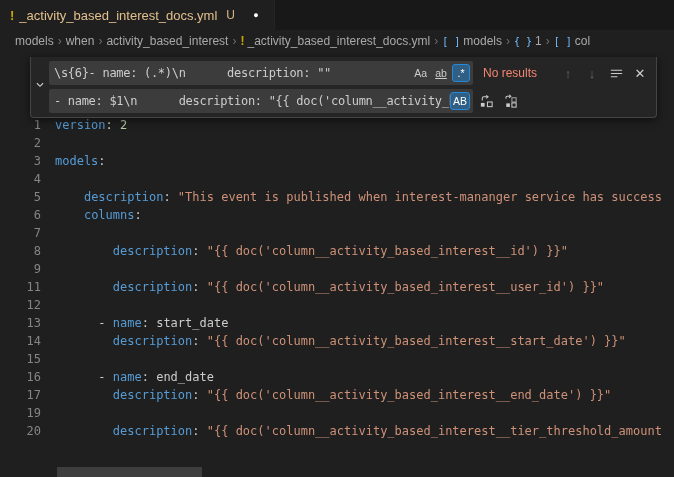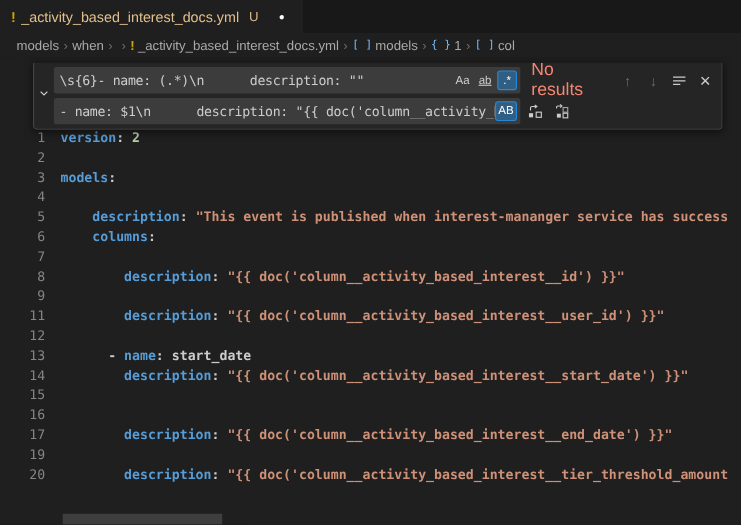--- a/index.html
+++ b/index.html
@@ -39,32 +39,32 @@
   .fw-input { width: 424px; height: 24px; background: #3c3c3c; border-radius: 2px;
               display: flex; align-items: center; padding: 0 3px 0 5px; overflow: hidden; flex: 0 0 auto; }
   .fw-text { flex: 1; font-family: "DejaVu Sans Mono", monospace; font-size: 12px;
              letter-spacing: -0.3px; color: #cccccc; white-space: pre; overflow: hidden; }
   .fw-opts { display: flex; align-items: flex-start; gap: 2px; flex: 0 0 auto; }
   .opt { min-width: 18px; height: 18px; padding: 0 2px; border: 1px solid transparent; border-radius: 3px;
          display: flex; align-items: center; justify-content: center; font-size: 10.5px;
          color: #cccccc; cursor: pointer; }
   .opt.underlined { text-decoration: underline; }
   .opt.active { background: rgba(36,137,219,0.45); border-color: #2488db; color: #ffffff; }
-  .fw-results { color: #f48771; font-size: 16px; margin: 0 4px 0 10px; min-width: 68px; }
+  .fw-results { color: #f48771; font-size: 12px; margin: 0 4px 0 10px; min-width: 68px; }
   .fw-btn { width: 22px; height: 22px; margin-left: 2px; border-radius: 4px; display: flex;
             align-items: center; justify-content: center; color: #cccccc; font-size: 13px; cursor: pointer; }
   .fw-btn.disabled { color: #6b6b6b; }
   .fw-btn svg { display: block; }
 
   
   .code { position: absolute; inset: 0; padding-top: 64px; z-index: 1;
           font-family: "DejaVu Sans Mono", monospace; font-size: 12px; line-height: 18px; }
   .code-line { display: flex; height: 18px; white-space: pre; }
   .ln { flex: 0 0 41px; text-align: right; color: #858585; user-select: none; }
-  .lc { margin-left: 14px; overflow: hidden; font-weight: bold; }
+  .lc { margin-left: 14px; overflow: hidden; }
   .tok-k { color: #569cd6; }
   .tok-s { color: #ce9178; }
   .tok-n { color: #b5cea8; }
   .tok-p { color: #cccccc; }
 
   
   .hscroll { position: absolute; left: 0; right: 0; bottom: 0; height: 10px; z-index: 5; }
   .hthumb { position: absolute; left: 57px; bottom: 0; width: 145px; height: 10px;
             background: rgba(121,121,121,0.35); }
 </style>
@@ -84,20 +84,23 @@
 
   <div class="breadcrumbs" id="breadcrumbs">
       <span class="crumb">
         <span>models</span>
       </span>
       <span class="crumb-sep">›</span>
       <span class="crumb">
         <span>when</span>
       </span>
       <span class="crumb-sep">›</span>
+      <span class="crumb">
+        <span>activity_based_interest</span>
+      </span>
       <span class="crumb-sep">›</span>
       <span class="crumb">
         <span class="crumb-icon warning">!</span>
         <span>_activity_based_interest_docs.yml</span>
       </span>
       <span class="crumb-sep">›</span>
       <span class="crumb">
         <span class="crumb-icon array">[ ]</span>
         <span>models</span>
       </span>
@@ -191,21 +194,21 @@
         <div class="code-line"><span class="ln">5</span><span class="lc"><span class="tok-p">    </span><span class="tok-k">description</span><span class="tok-p">: </span><span class="tok-s">"This event is published when interest-mananger service has success</span></span></div>
         <div class="code-line"><span class="ln">6</span><span class="lc"><span class="tok-p">    </span><span class="tok-k">columns</span><span class="tok-p">:</span></span></div>
         <div class="code-line"><span class="ln">7</span></div>
         <div class="code-line"><span class="ln">8</span><span class="lc"><span class="tok-p">        </span><span class="tok-k">description</span><span class="tok-p">: </span><span class="tok-s">"{{ doc('column__activity_based_interest__id') }}"</span></span></div>
         <div class="code-line"><span class="ln">9</span><span class="lc"></span></div>
         <div class="code-line"><span class="ln">11</span><span class="lc"><span class="tok-p">        </span><span class="tok-k">description</span><span class="tok-p">: </span><span class="tok-s">"{{ doc('column__activity_based_interest__user_id') }}"</span></span></div>
         <div class="code-line"><span class="ln">12</span><span class="lc"></span></div>
         <div class="code-line"><span class="ln">13</span><span class="lc"><span class="tok-p">      - </span><span class="tok-k">name</span><span class="tok-p">: start_date</span></span></div>
         <div class="code-line"><span class="ln">14</span><span class="lc"><span class="tok-p">        </span><span class="tok-k">description</span><span class="tok-p">: </span><span class="tok-s">"{{ doc('column__activity_based_interest__start_date') }}"</span></span></div>
         <div class="code-line"><span class="ln">15</span><span class="lc"></span></div>
-        <div class="code-line"><span class="ln">16</span></div>
+        <div class="code-line"><span class="ln">16</span><span class="lc"><span class="tok-p">      - </span><span class="tok-k">name</span><span class="tok-p">: end_date</span></span></div>
         <div class="code-line"><span class="ln">17</span><span class="lc"><span class="tok-p">        </span><span class="tok-k">description</span><span class="tok-p">: </span><span class="tok-s">"{{ doc('column__activity_based_interest__end_date') }}"</span></span></div>
         <div class="code-line"><span class="ln">19</span><span class="lc"></span></div>
         <div class="code-line"><span class="ln">20</span><span class="lc"><span class="tok-p">        </span><span class="tok-k">description</span><span class="tok-p">: </span><span class="tok-s">"{{ doc('column__activity_based_interest__tier_threshold_amount</span></span></div>
       </div>
 
     <div class="hscroll">
       <div class="hthumb"></div>
     </div>
 
   </div>

